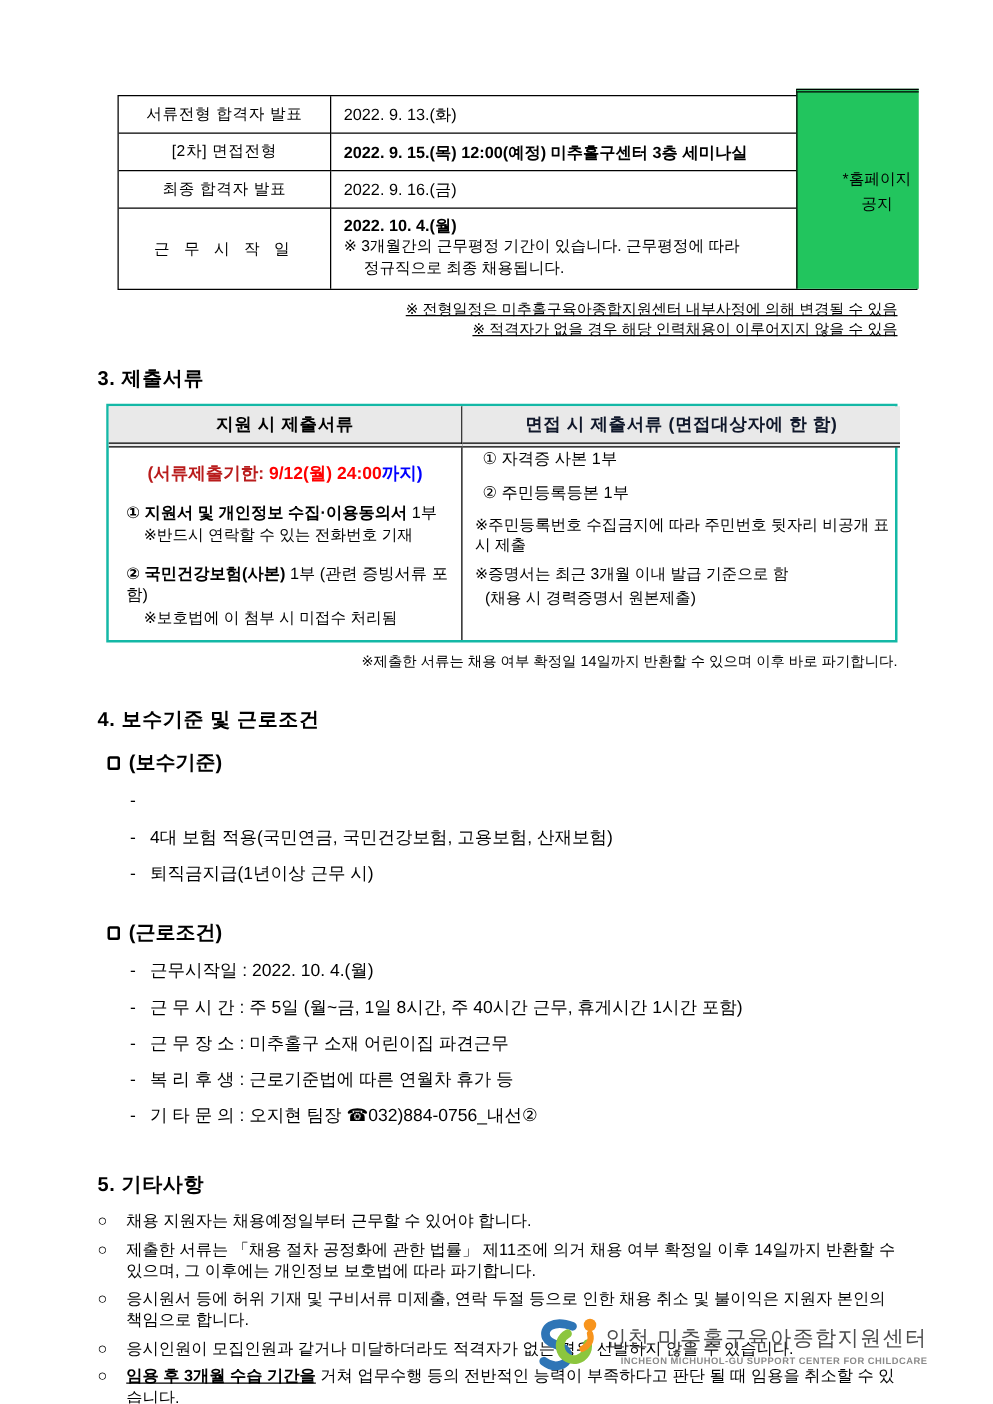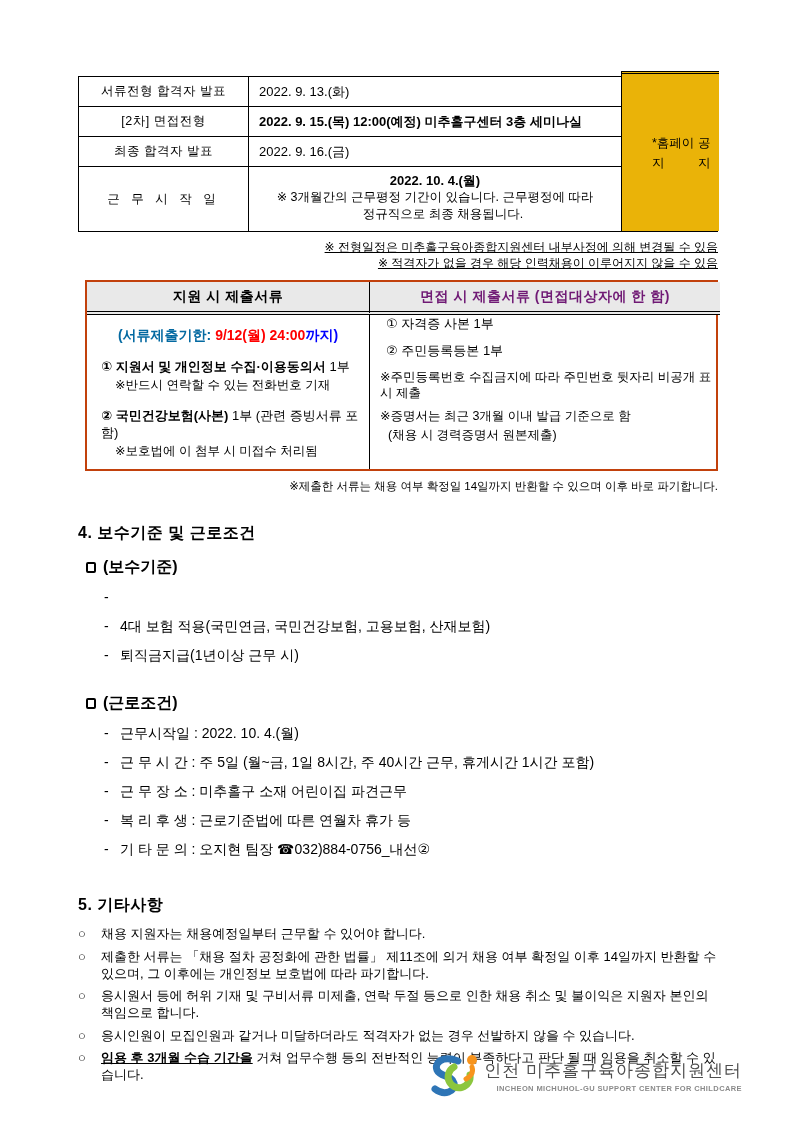--- a/index.html
+++ b/index.html
@@ -2,41 +2,41 @@
 <html><head>
 <meta charset="utf-8">
 <style>
   * { margin:0; padding:0; box-sizing:border-box; }
   html,body { background:#ffffff; }
   body { font-family:"Liberation Sans","DejaVu Sans",sans-serif; color:#000; }
   .page { position:relative; width:794px; height:1123px; margin:0 auto; background:#fff; overflow:hidden; }
   .content { position:absolute; left:78px; top:76px; width:640px; }
 
   
-  .t1 { display:grid; grid-template-columns:170px 372px 98px; grid-template-rows:30px 30px 30px 64px; border:1.5px solid #000; width:640px; }
+  .t1 { display:grid; grid-template-columns:170px 372px 98px; grid-template-rows:30px 30px 30px 64px; border:1.5px solid #000; width:640px;margin-left:16px; }
   .t1 .lbl { display:flex; align-items:center; justify-content:center; border-right:1px solid #000; border-bottom:1px solid #000; font-size:12.5px; letter-spacing:0.5px; }
   .t1 .val { display:flex; align-items:center; border-bottom:1px solid #000; font-size:13px; padding-left:10px; }
   .t1 .val.bold { font-weight:bold; }
   .t1 .row4 { display:block; padding:5px 10px 0 10px; }
   .t1 .row4 .date { font-weight:bold; font-size:13px; line-height:17px; }
   .t1 .row4 .nte { font-size:12.5px; line-height:16.5px; }
   .t1 .row4 .nte2 { padding-left:16px; }
-  .t1 .lbl.last, .t1 .val.last { border-bottom:none;text-align:center; }
-  .t1 .side { grid-column:3; grid-row:1 / span 4; border-left:1px solid #000; border-top:3px double #000; margin-top:-6px; background:#eab308;
-              display:flex; align-items:center; justify-content:center; font-size:12.5px; line-height:20px;padding-left:30px; }
+  .t1 .lbl.last, .t1 .val.last { border-bottom:none; }
+  .t1 .side { grid-column:3; grid-row:1 / span 4; border-left:1px solid #000; border-top:3px double #000; margin-top:-6px; background:#22c55e;
+              display:flex; flex-direction:column; align-items:center; justify-content:center; font-size:12.5px; line-height:20px;padding-left:30px; }
 
   
   .sched-notes { margin-top:7px; text-align:right; font-size:12px; line-height:16px;text-decoration:underline; }
 
   
   .sec-title { font-size:16px; font-weight:bold; letter-spacing:0.5px; }
   .s3-title { margin-top:22px; }
 
   
-  .t2 { margin-top:9px; margin-left:7px; width:633px; border:2px solid #c2410c; }
+  .t2 { margin-top:9px; margin-left:7px; width:633px; border:2px solid #14b8a6; }
   .t2 .hdr { display:grid; grid-template-columns:283px 350px; }
   .t2 .hcell { background:#e9e9e9; border-bottom:4px double #000; height:33px; display:flex; align-items:center; justify-content:center; font-size:14px; font-weight:bold; letter-spacing:0.5px; }
   .t2 .hcell.l { border-right:1px solid #000; }
   .t2 .bdy { display:grid; grid-template-columns:283px 350px; }
   .t2 .bcell { min-height:148px; padding:12px 8px 10px 8px; }
   .t2 .bcell.l { border-right:1px solid #000; }
   .deadline { text-align:center; font-size:14px; font-weight:bold; margin-bottom:13px; }
   .doc-item { font-size:13px; font-weight:bold; padding-left:6px; line-height:17px; margin-top:6px; }
   .doc-item .rest { font-weight:normal; }
   .doc-note { font-size:12.5px; padding-left:20px; line-height:16px; margin-top:2px; }
@@ -90,30 +90,31 @@
         <div class="nte">※ 3개월간의 근무평정 기간이 있습니다. 근무평정에 따라</div>
         <div class="nte nte2">정규직으로 최종 채용됩니다.</div>
       </div>
     </div>
 
     <div class="sched-notes">
       <div>※ 전형일정은 미추홀구육아종합지원센터 내부사정에 의해 변경될 수 있음</div>
       <div>※ 적격자가 없을 경우 해당 인력채용이 이루어지지 않을 수 있음</div>
     </div>
 
+    <div class="sec-title s3-title">3. 제출서류</div>
 
     <div class="t2">
       <div class="hdr">
         <div class="hcell l">지원 시 제출서류</div>
-        <div class="hcell" style="color:#701a75;">면접 시 제출서류 (면접대상자에 한 함)</div>
+        <div class="hcell" style="color:#0f172a;">면접 시 제출서류 (면접대상자에 한 함)</div>
       </div>
       <div class="bdy">
         <div class="bcell l">
           <div class="deadline">
-            <span style="color:#0369a1;">(서류제출기한: </span><span style="color:#ff0000;">9/12(월) 24:00</span><span style="color:#0000ff;">까지)</span>
+            <span style="color:#b91c1c;">(서류제출기한: </span><span style="color:#ff0000;">9/12(월) 24:00</span><span style="color:#0000ff;">까지)</span>
           </div>
           <div class="doc-item">
             <span>① </span><span>지원서 및 개인정보 수집·이용동의서</span><span class="rest"> 1부</span>
           </div>
           <div class="doc-note">※반드시 연락할 수 있는 전화번호 기재</div>
           <div class="doc-item" style="margin-top:14px;">
             <span>② </span><span>국민건강보험(사본)</span><span class="rest"> 1부 (관련 증빙서류 포함)</span>
           </div>
           <div class="doc-note">※보호법에 이 첨부 시 미접수 처리됨</div>
         </div>

